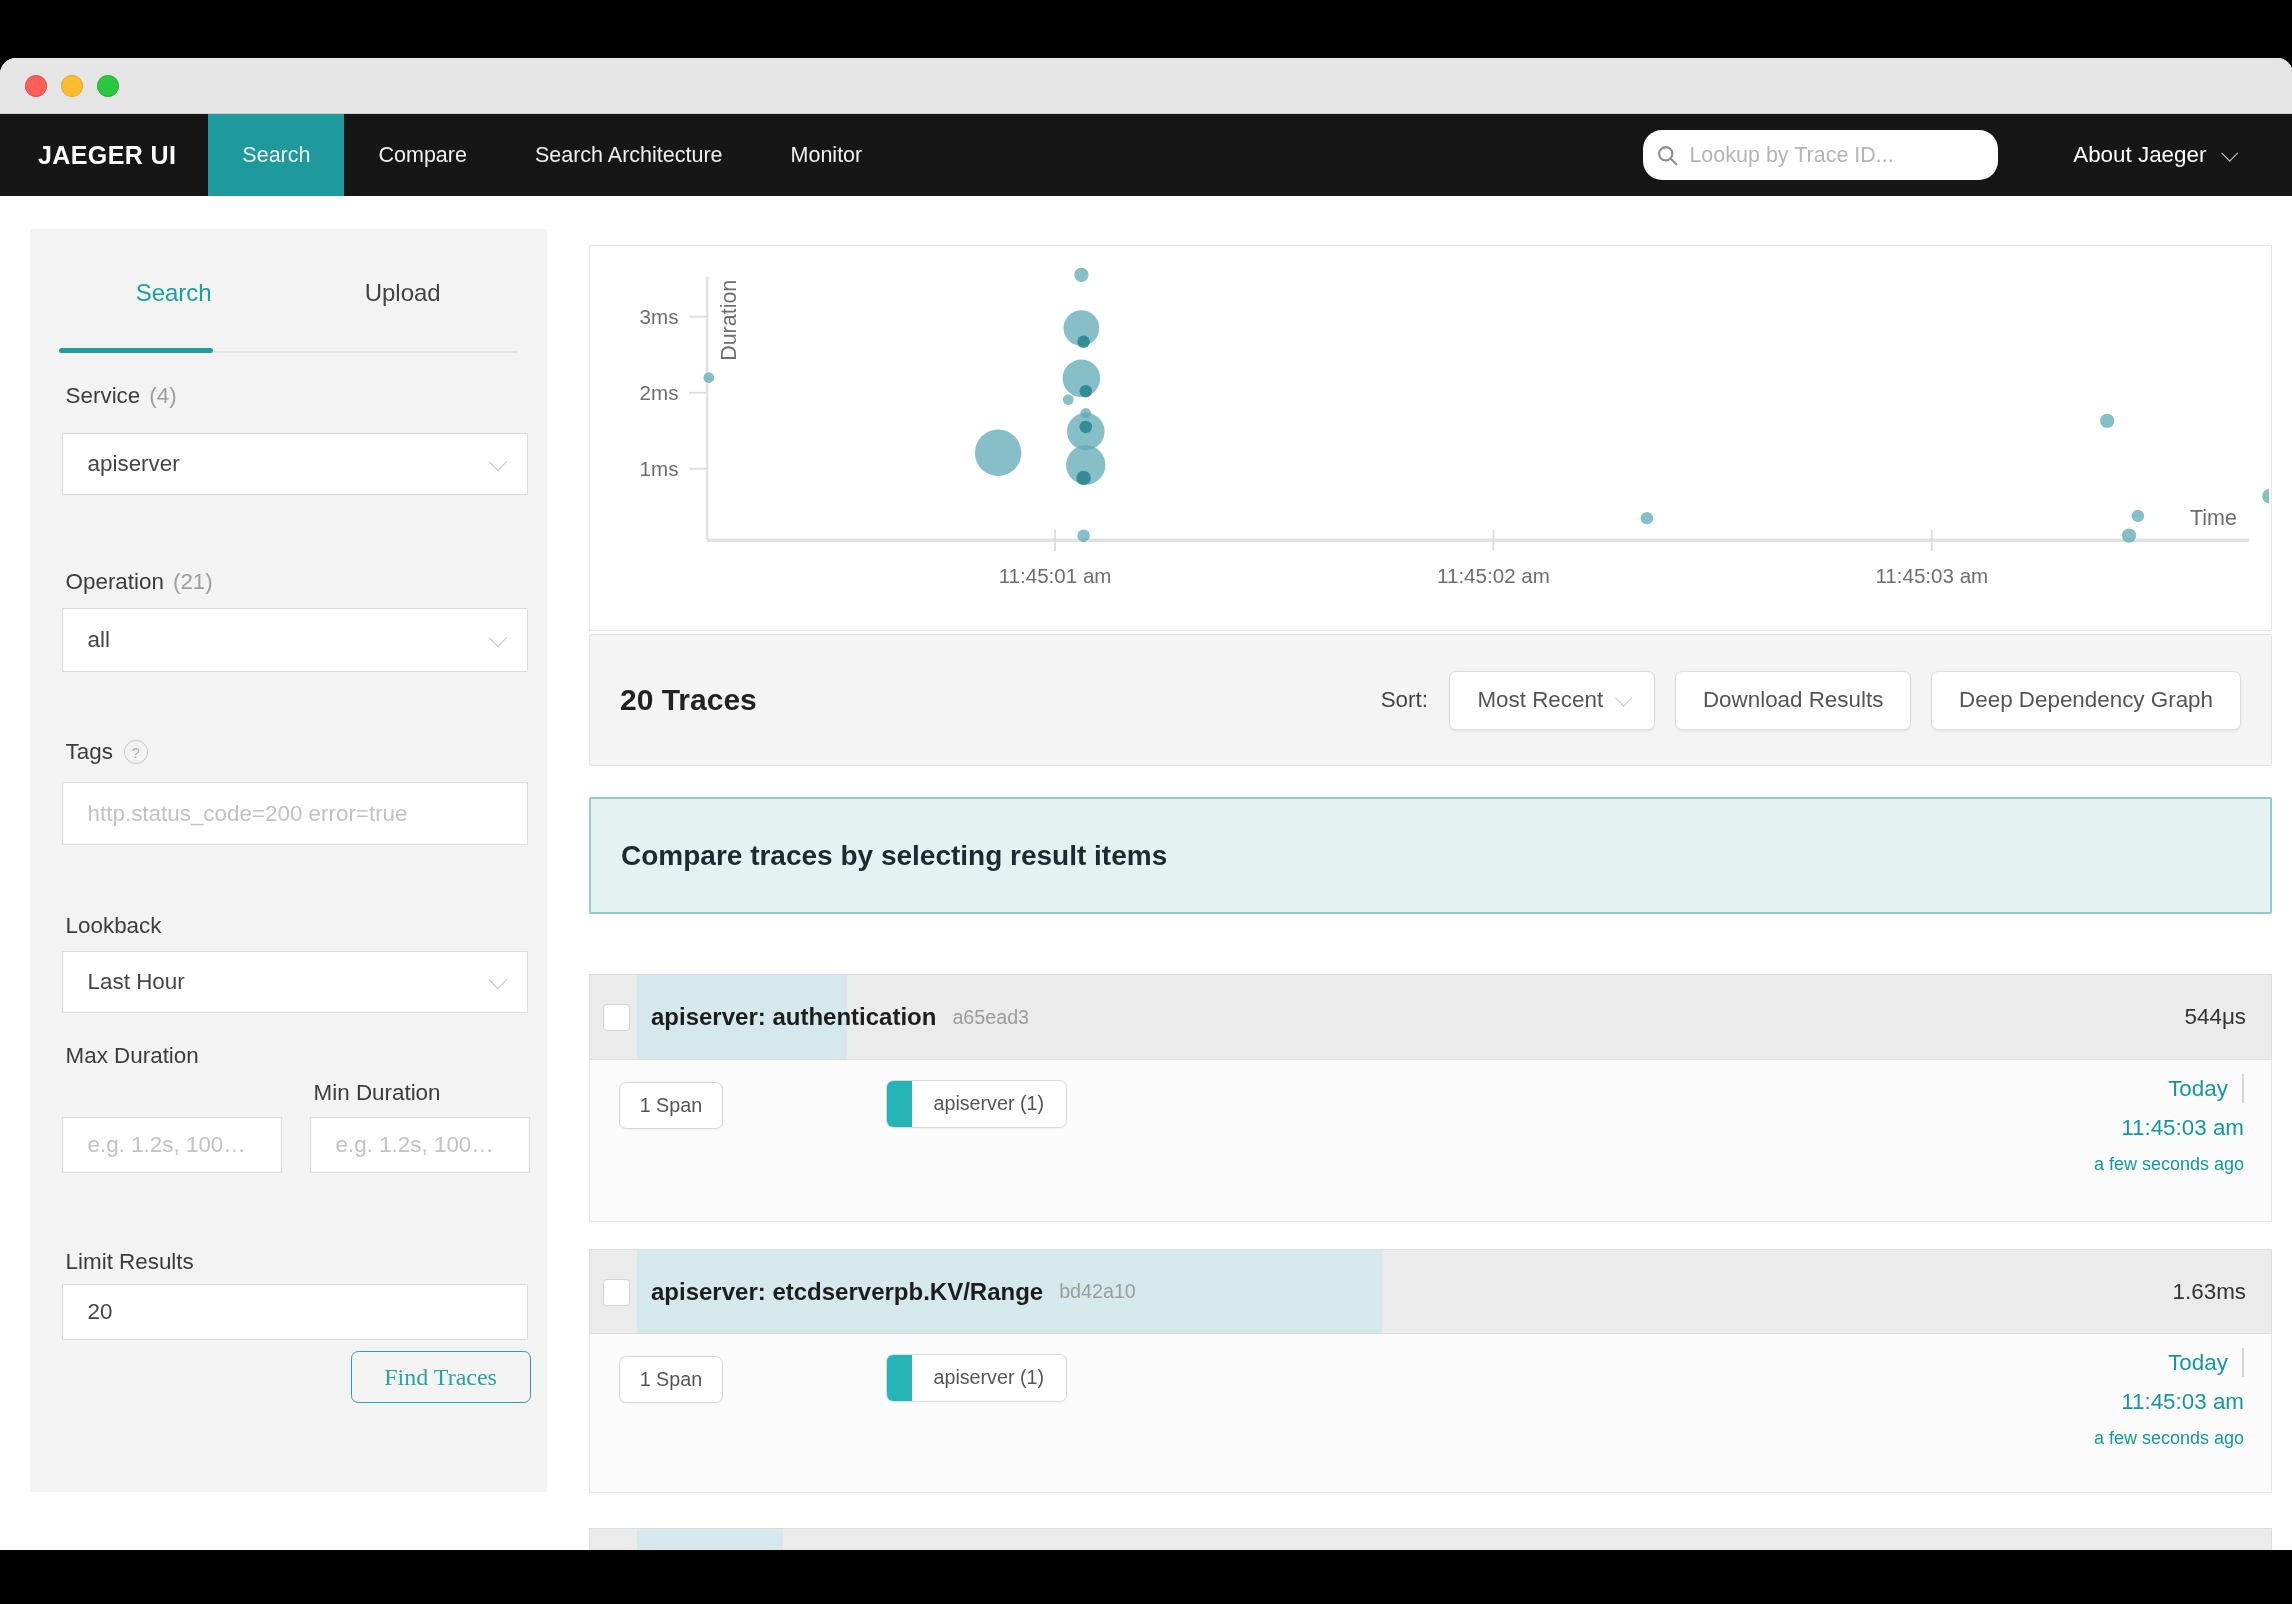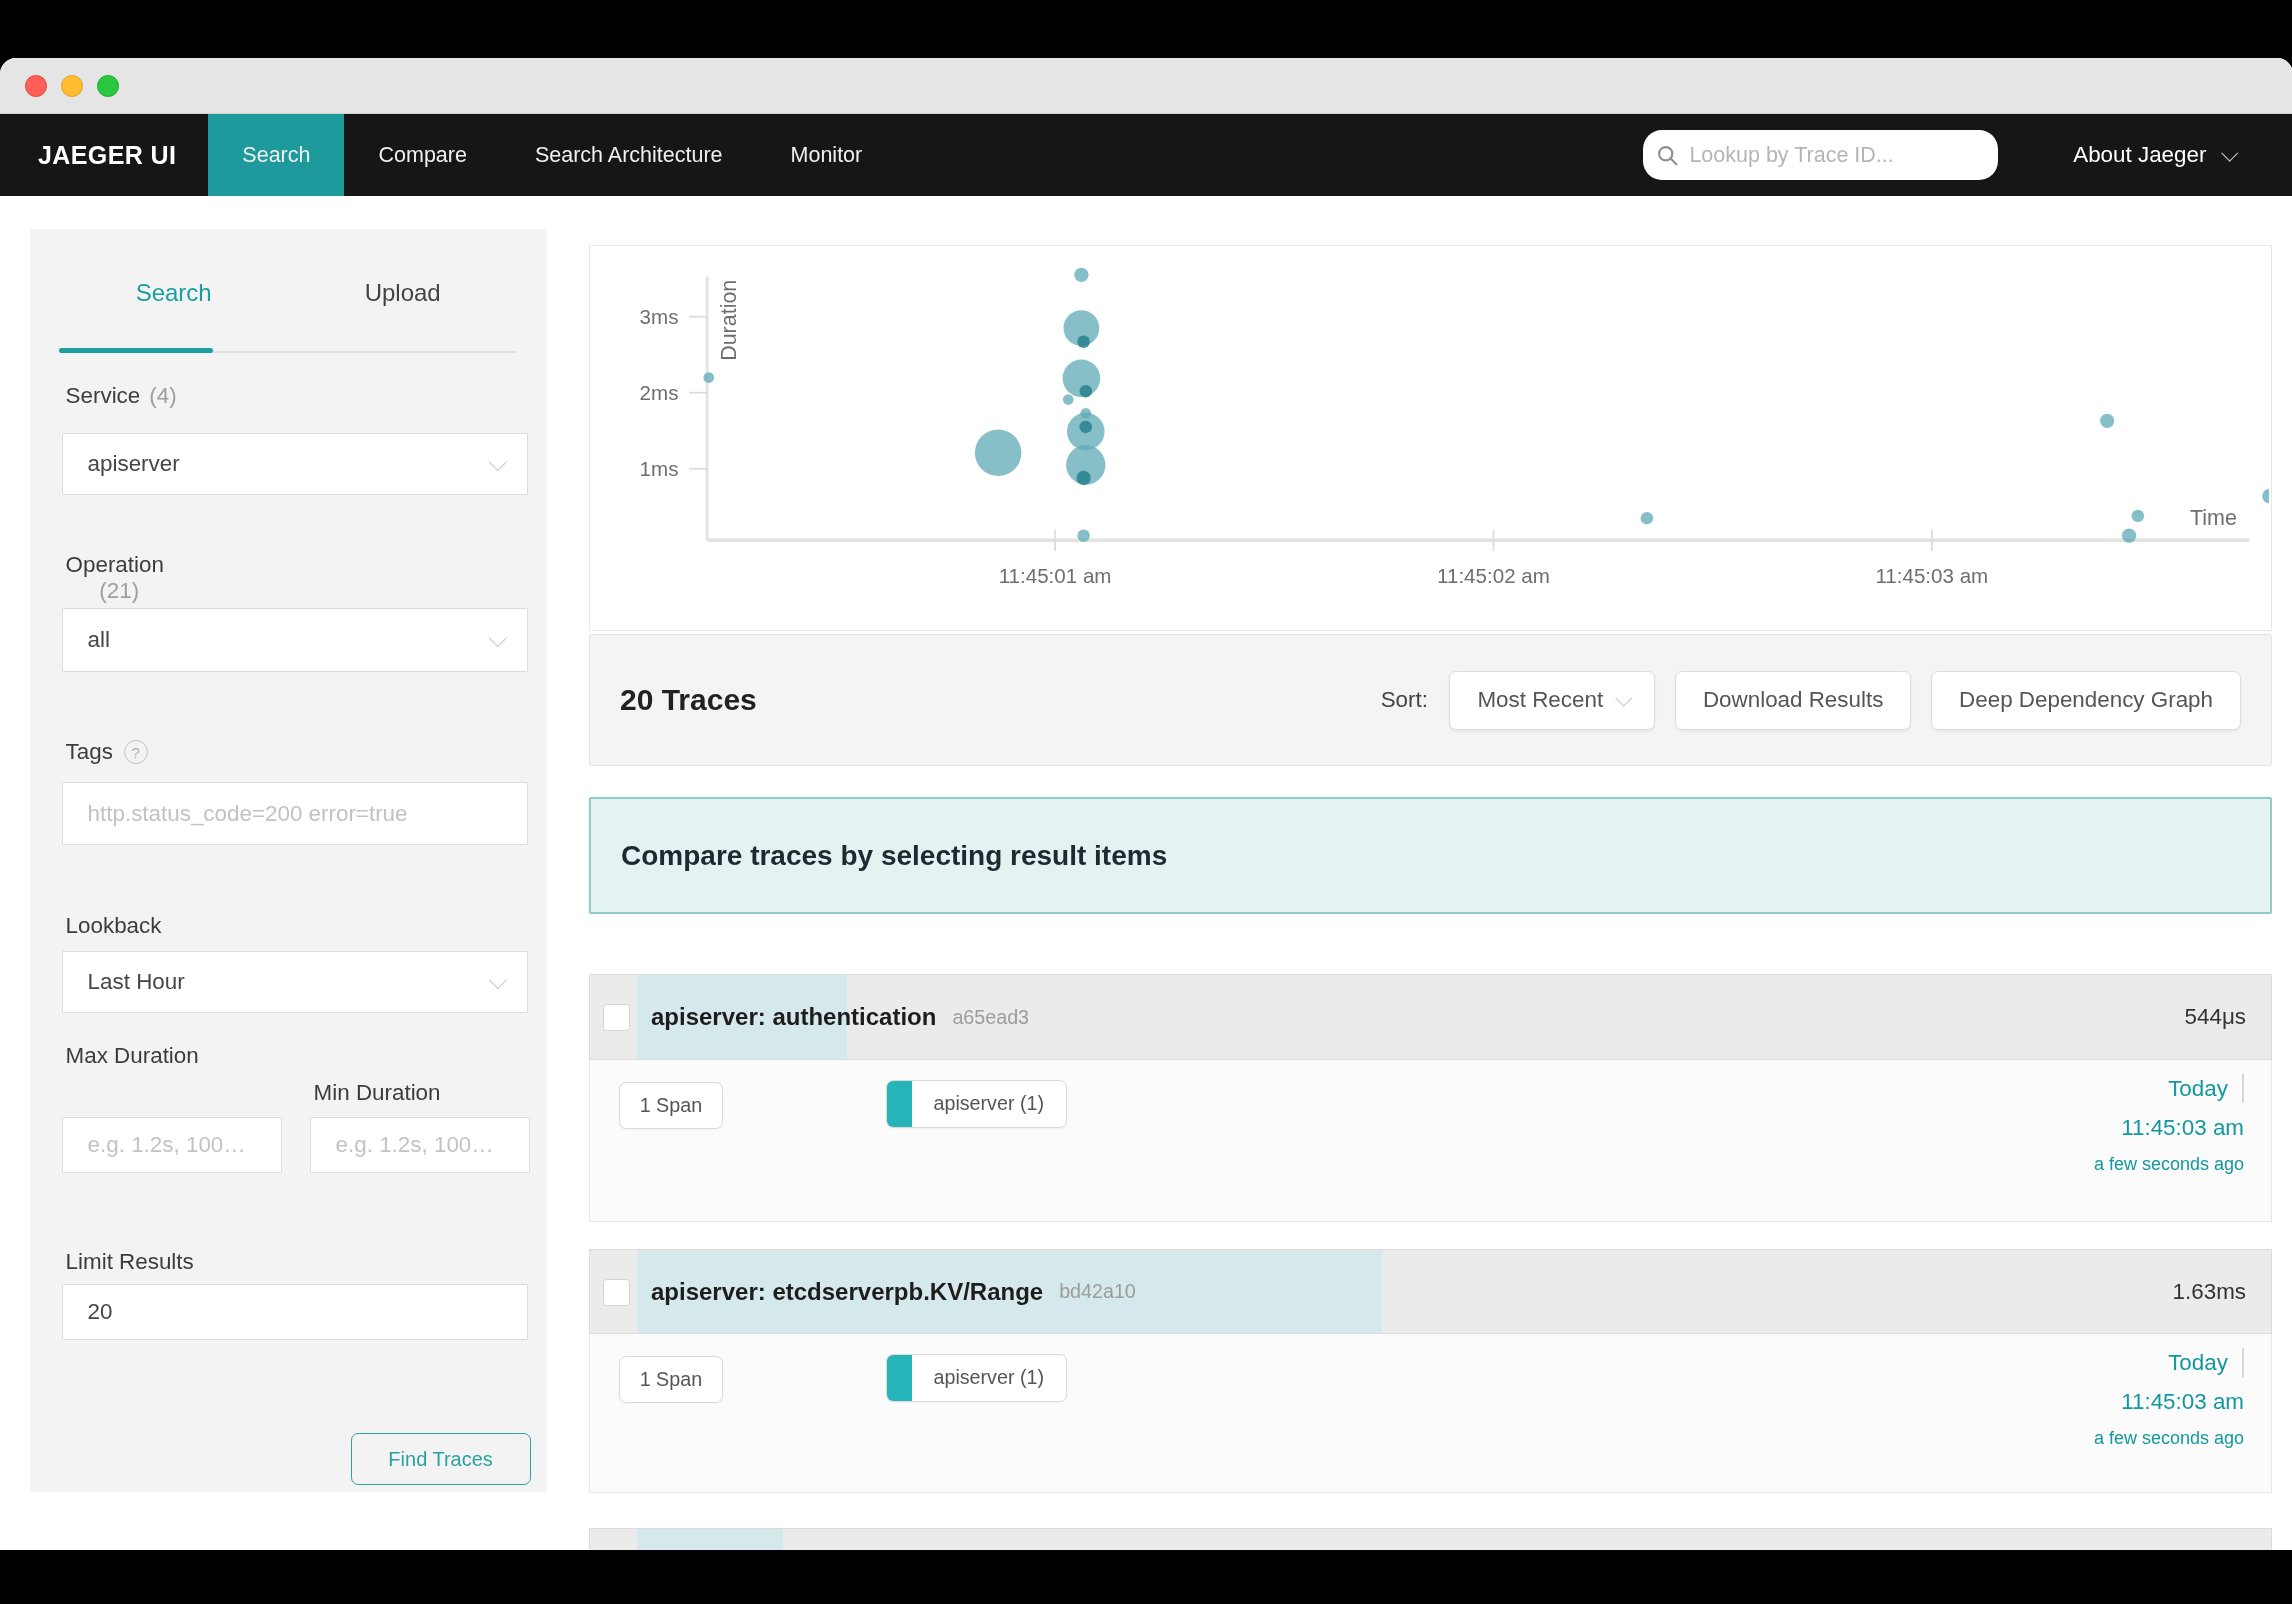--- a/index.html
+++ b/index.html
@@ -56,23 +56,23 @@
     border:1.8px solid #dcdcdc; border-radius:1px; font-size:22.4px; color:#454545;
     display:flex; align-items:center; padding:0 25px; cursor:pointer;
   }
   .fld .chev2 { position:absolute; right:25px; width:12.5px; height:12.5px; border-right:1.8px solid #c7c7c7; border-bottom:1.8px solid #c7c7c7; transform:rotate(45deg) translateY(-3.6px); }
   .fld input, input.fld {
     border:0; outline:none; width:100%; font-size:22.4px; color:#454545; background:transparent;
     font-family:"Liberation Sans", sans-serif;
   }
   .fld input::placeholder, input.fld::placeholder { color:#c2c2c2; }
   .find-btn {
-    position:absolute; left:321px; top:1204px; width:180px; height:52px;
+    position:absolute; left:321px; top:1122px; width:180px; height:52px;
     border:1.8px solid #2aa39e; border-radius:7.2px; background:transparent;
-    color:#2aa39e; font-size:20px; font-family:Liberation Sans, sans-serif; cursor:pointer;
+    color:#2aa39e; font-size:24px; font-family:Liberation Serif, serif; cursor:pointer;
   }
   
   .scatter-panel { position:absolute; left:589px; top:187px; width:1683px; height:386px; background:#fff; border:1.8px solid #e7e7e7; }
   .scatter-panel svg { display:block; }
   svg text { font-family:"Liberation Sans", sans-serif; font-size:23px; fill:#6e6e6e; }
   svg text.axl { font-size:24px; }
   .toolbar {
     position:absolute; left:589px; top:576px; width:1683px; height:132px;
     background:#f4f4f4; border:1.8px solid #e3e3e3; border-radius:2.7px;
     display:flex; align-items:center; padding:0 30px;
@@ -167,21 +167,21 @@
 
       <div class="f-label" style="top:154px;">
         <span>Service</span>
           <span class="f-count">(4)</span>
       </div>
       <div class="fld" style="top:204px;">
         <span>apiserver</span>
         <span class="chev2"></span>
       </div>
 
-      <div class="f-label" style="top:323px;flex-direction:column;">
+      <div class="f-label" style="top:340px;">
         <span>Operation</span>
           <span class="f-count">(21)</span>
       </div>
       <div class="fld" style="top:379px;height:64px;">
         <span>all</span>
         <span class="chev2"></span>
       </div>
 
       <div class="f-label" style="top:510px;">
         <span>Tags</span>

